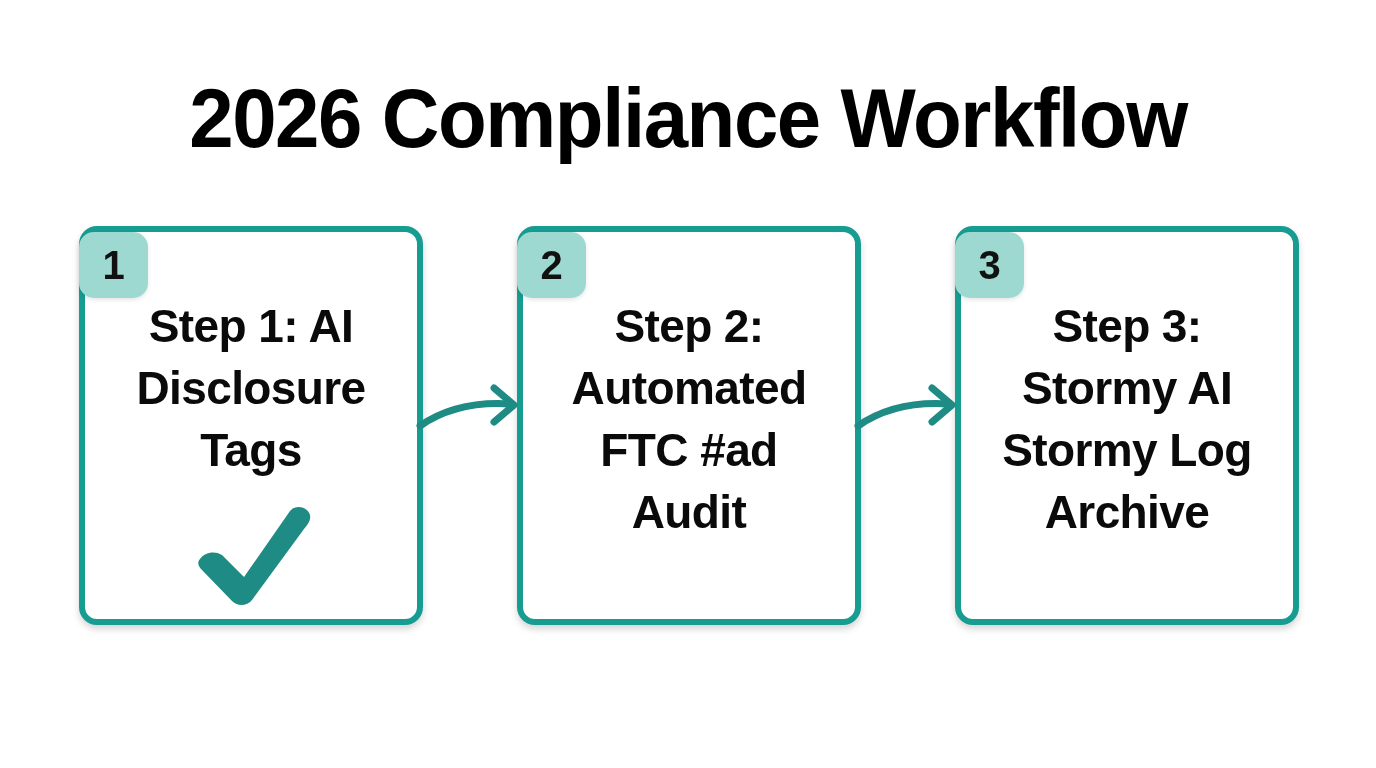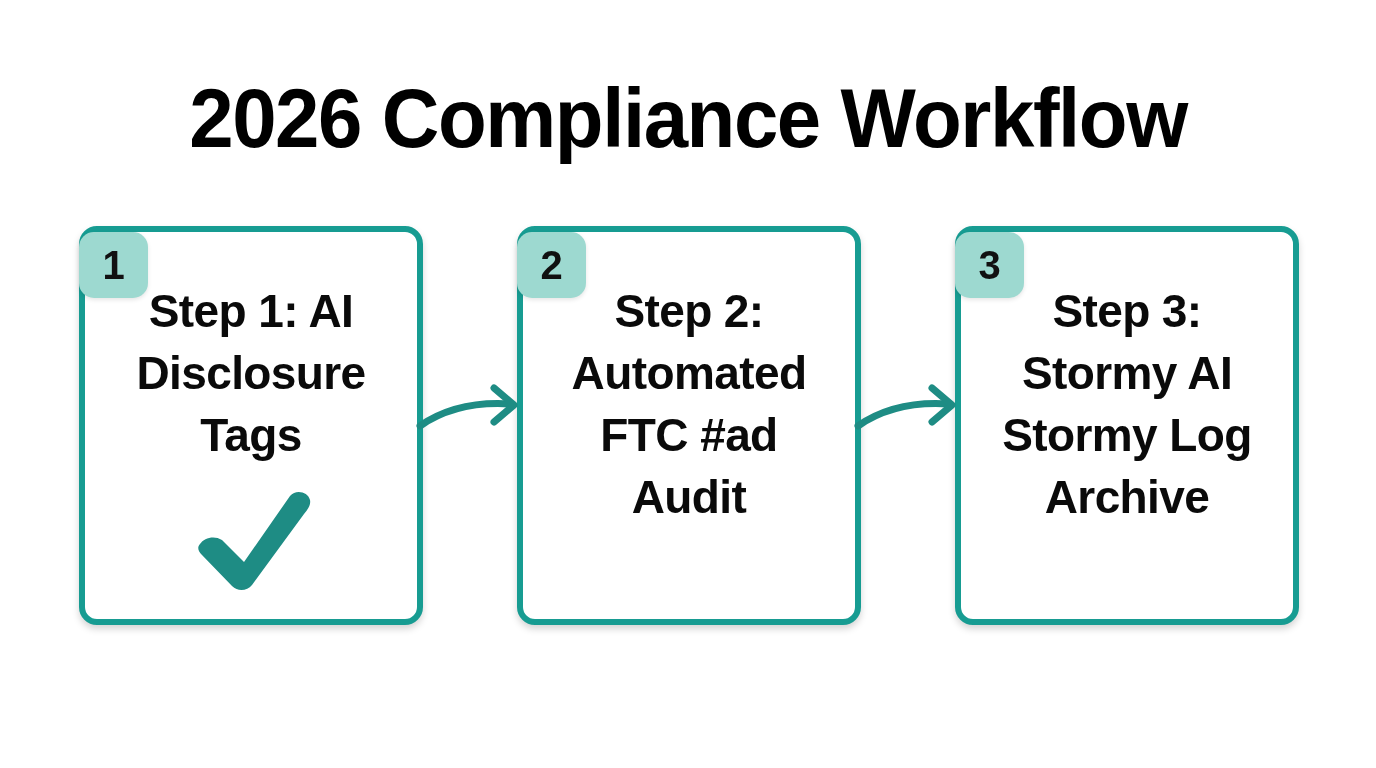--- a/index.html
+++ b/index.html
@@ -78,21 +78,21 @@
     font-size: 40px;
     line-height: 66px;
     text-align: center;
     z-index: 5;
     box-shadow: 0 2px 4px rgba(0,0,0,0.10);
   }
 
   .card-body {
     position: absolute;
     left: 0;
-    top: 0;
+    top: 15px;
     width: 100%;
     height: 100%;
     display: flex;
     flex-direction: column;
     align-items: center;
     justify-content: flex-start;
     padding-top: 48px;
     box-sizing: border-box;
   }
 

